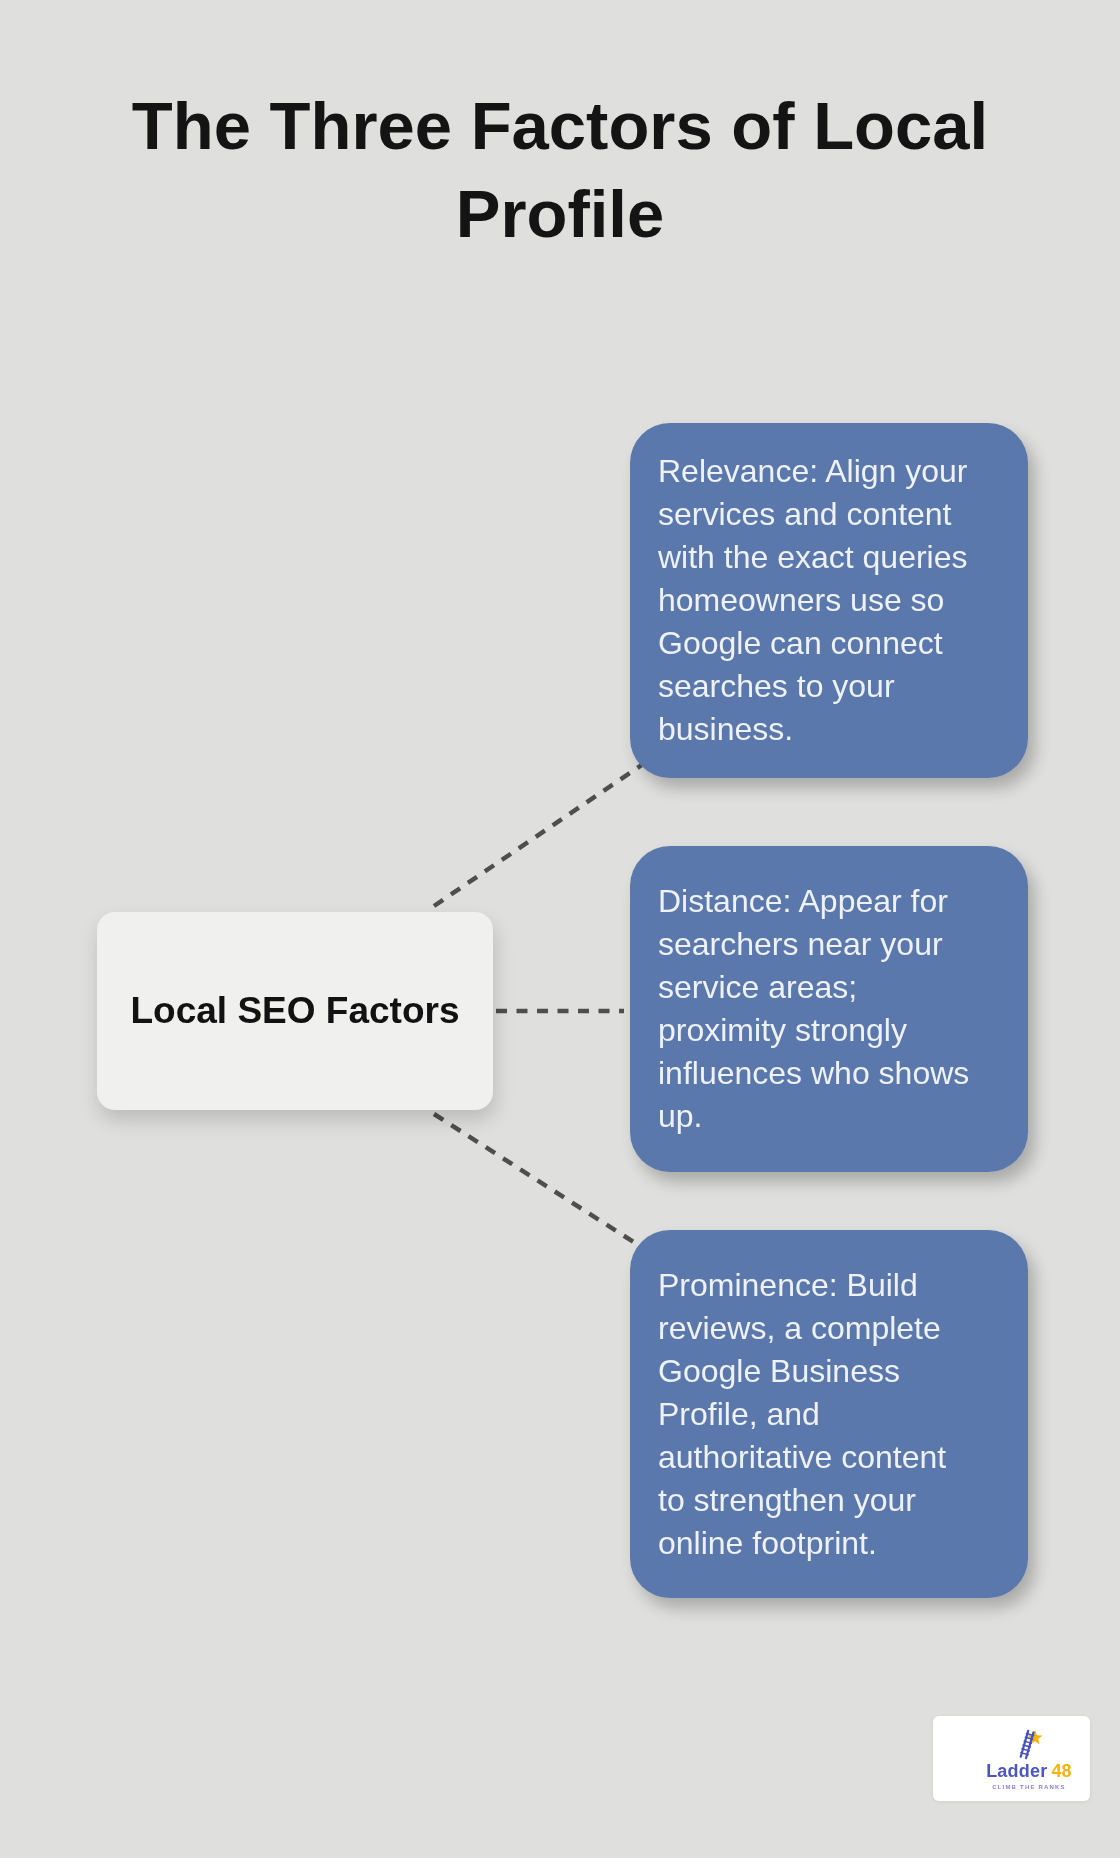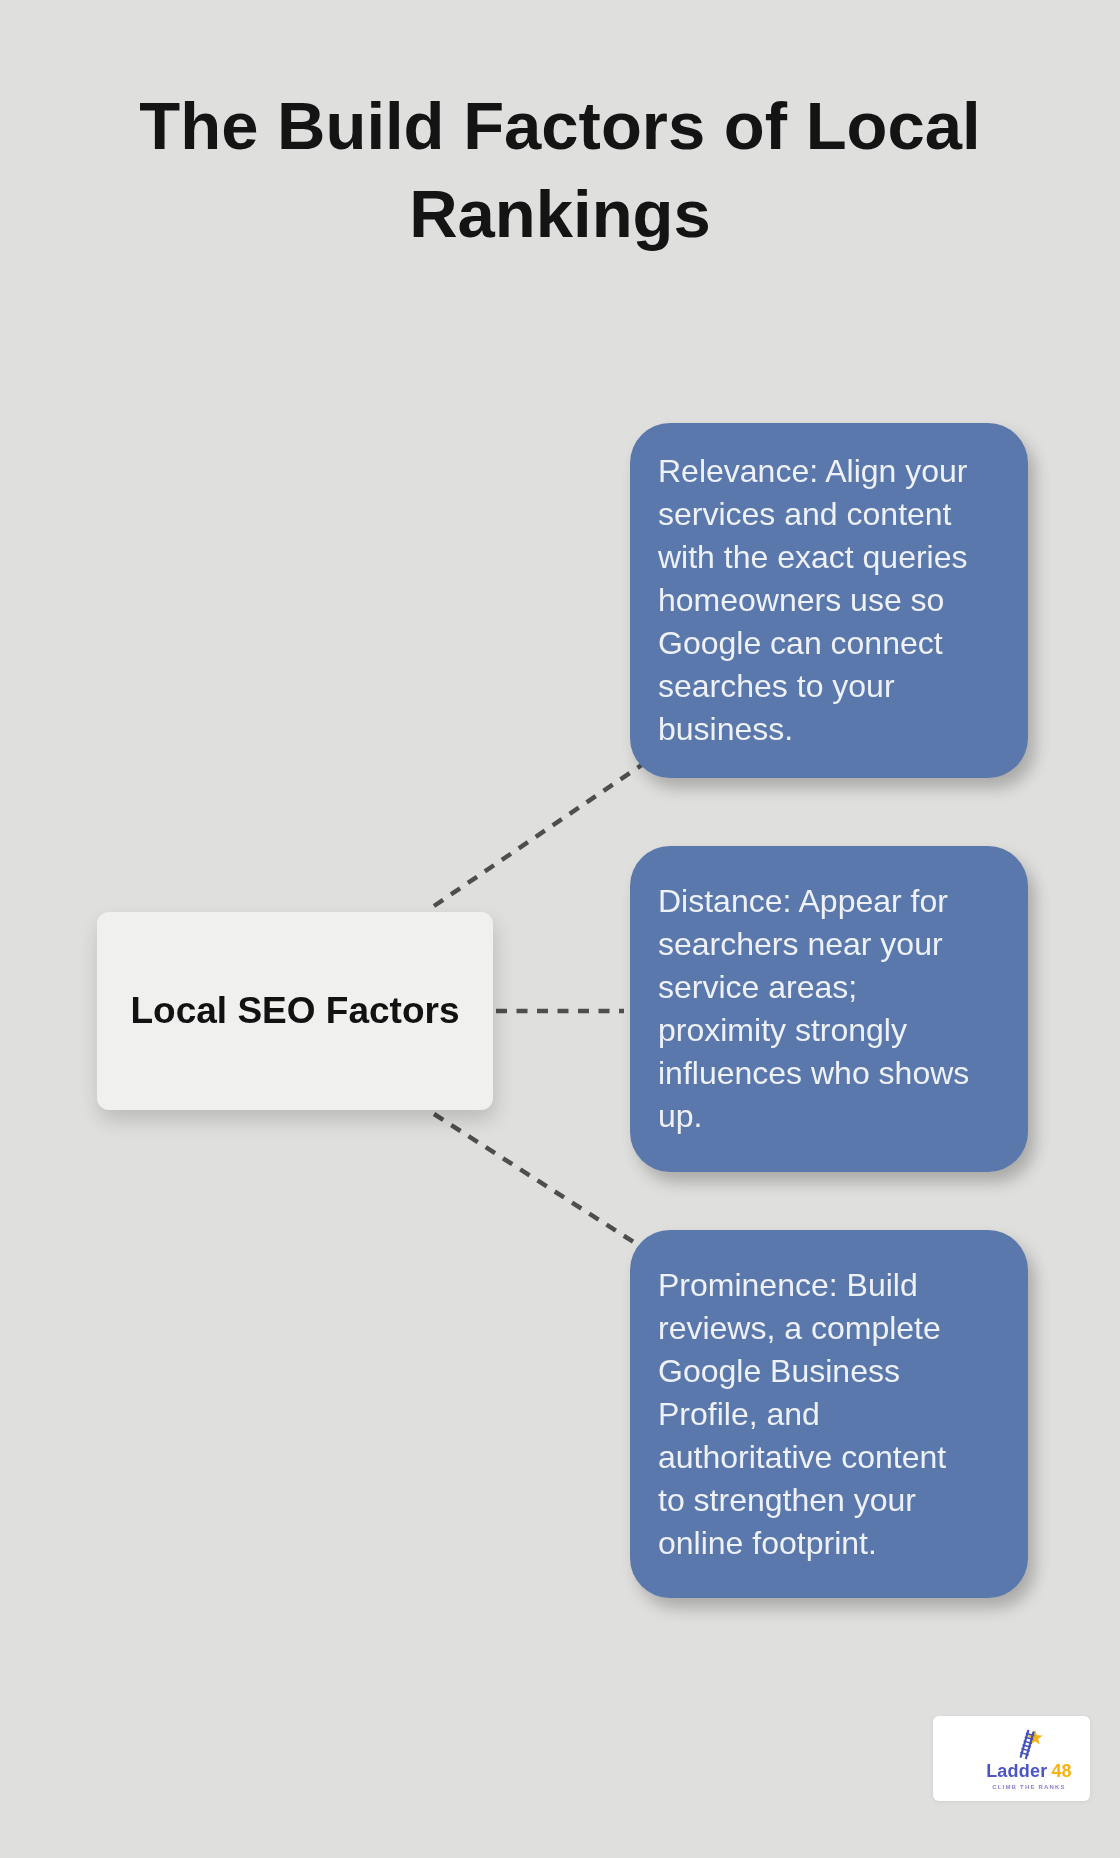--- a/index.html
+++ b/index.html
@@ -36,21 +36,21 @@
   }
 
   
   .node {
     position: absolute;
     left: 97px;
     top: 912px;
     width: 396px;
     height: 198px;
     background: #f0f0ef;
-    border-radius: 12px;
+    border-radius: 18px;
     box-shadow: 2px 10px 20px rgba(0,0,0,0.16);
     display: flex;
     align-items: center;
     justify-content: center;
   }
   .node .node-label {
     font-size: 37px;
     font-weight: 700;
     color: #121212;
     white-space: nowrap;
@@ -113,21 +113,21 @@
     letter-spacing: 1.2px;
     color: #8b80d6;
     white-space: nowrap;
   }
 </style>
 </head>
 <body>
 
 <div class="canvas">
 
-  <h1 class="title">The Build Factors of Local Rankings</h1>
+  <h1 class="title">The Three Factors of Local Profile</h1>
 
   <svg class="connectors" viewBox="0 0 1120 1858" xmlns="http://www.w3.org/2000/svg">
     <g fill="none" stroke-width="4.5" stroke-dasharray="11 9.5" stroke="#4e4e4e">
       <line x1="434" y1="906" x2="646" y2="762"></line>
       <line x1="496" y1="1011" x2="624" y2="1011"></line>
       <line x1="434" y1="1114" x2="646" y2="1250"></line>
     </g>
   </svg>
 
   <div class="node">

